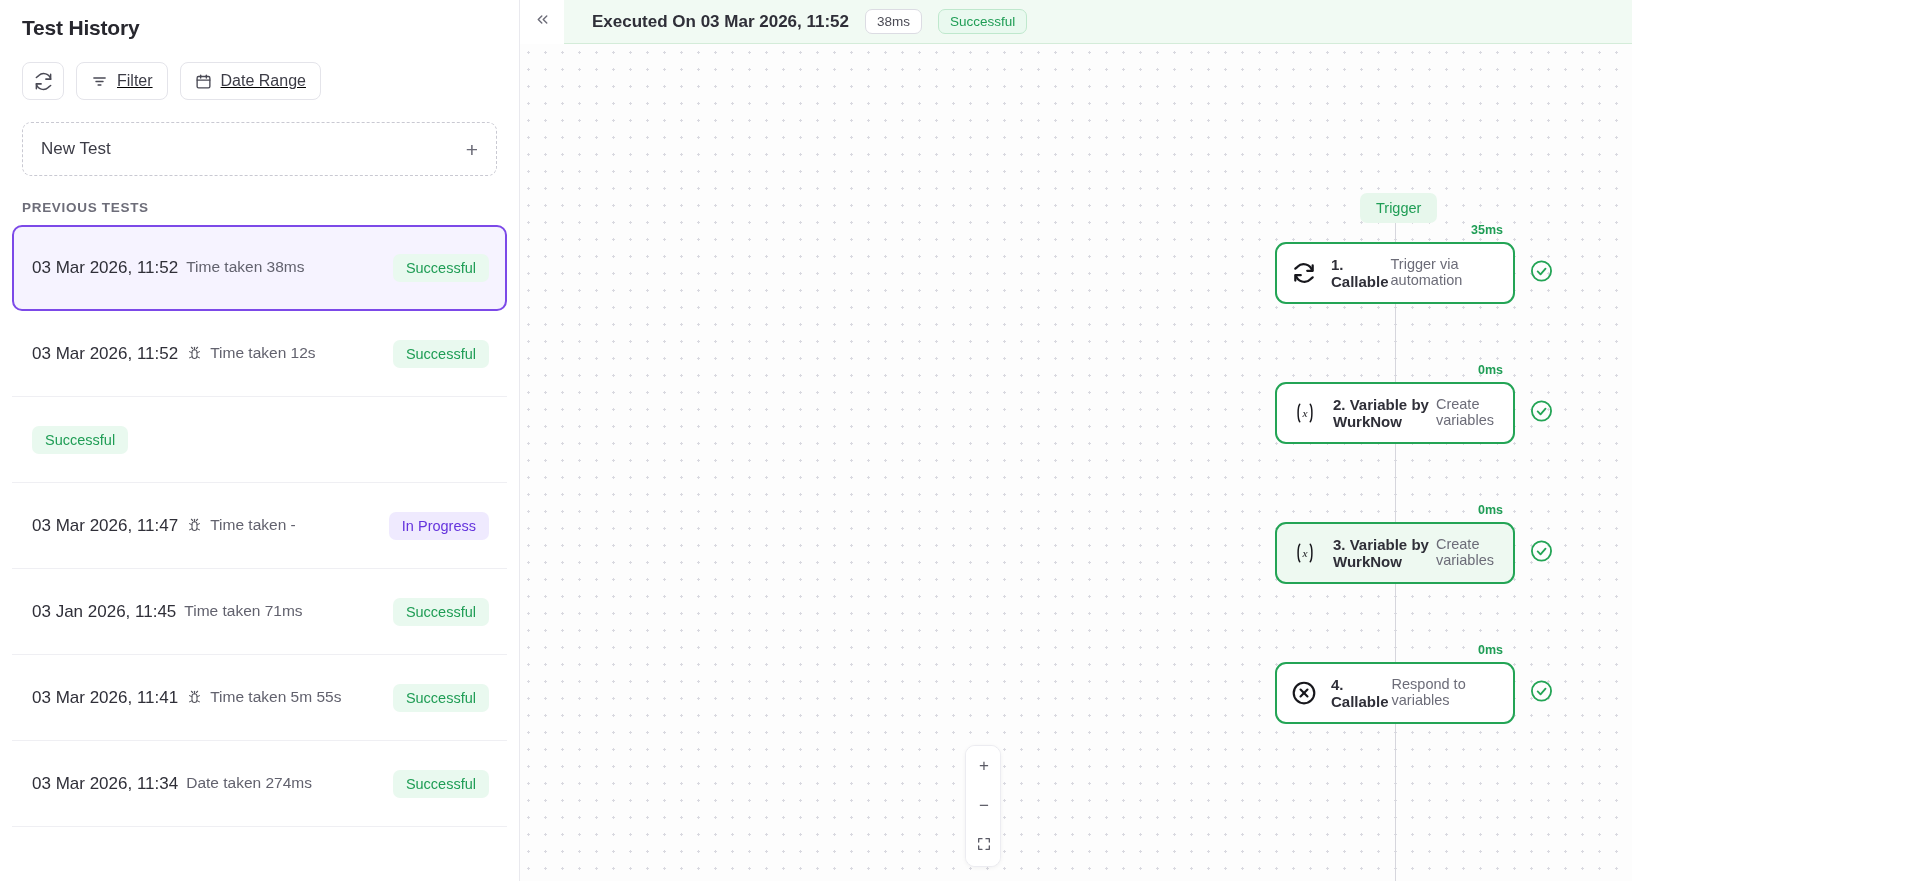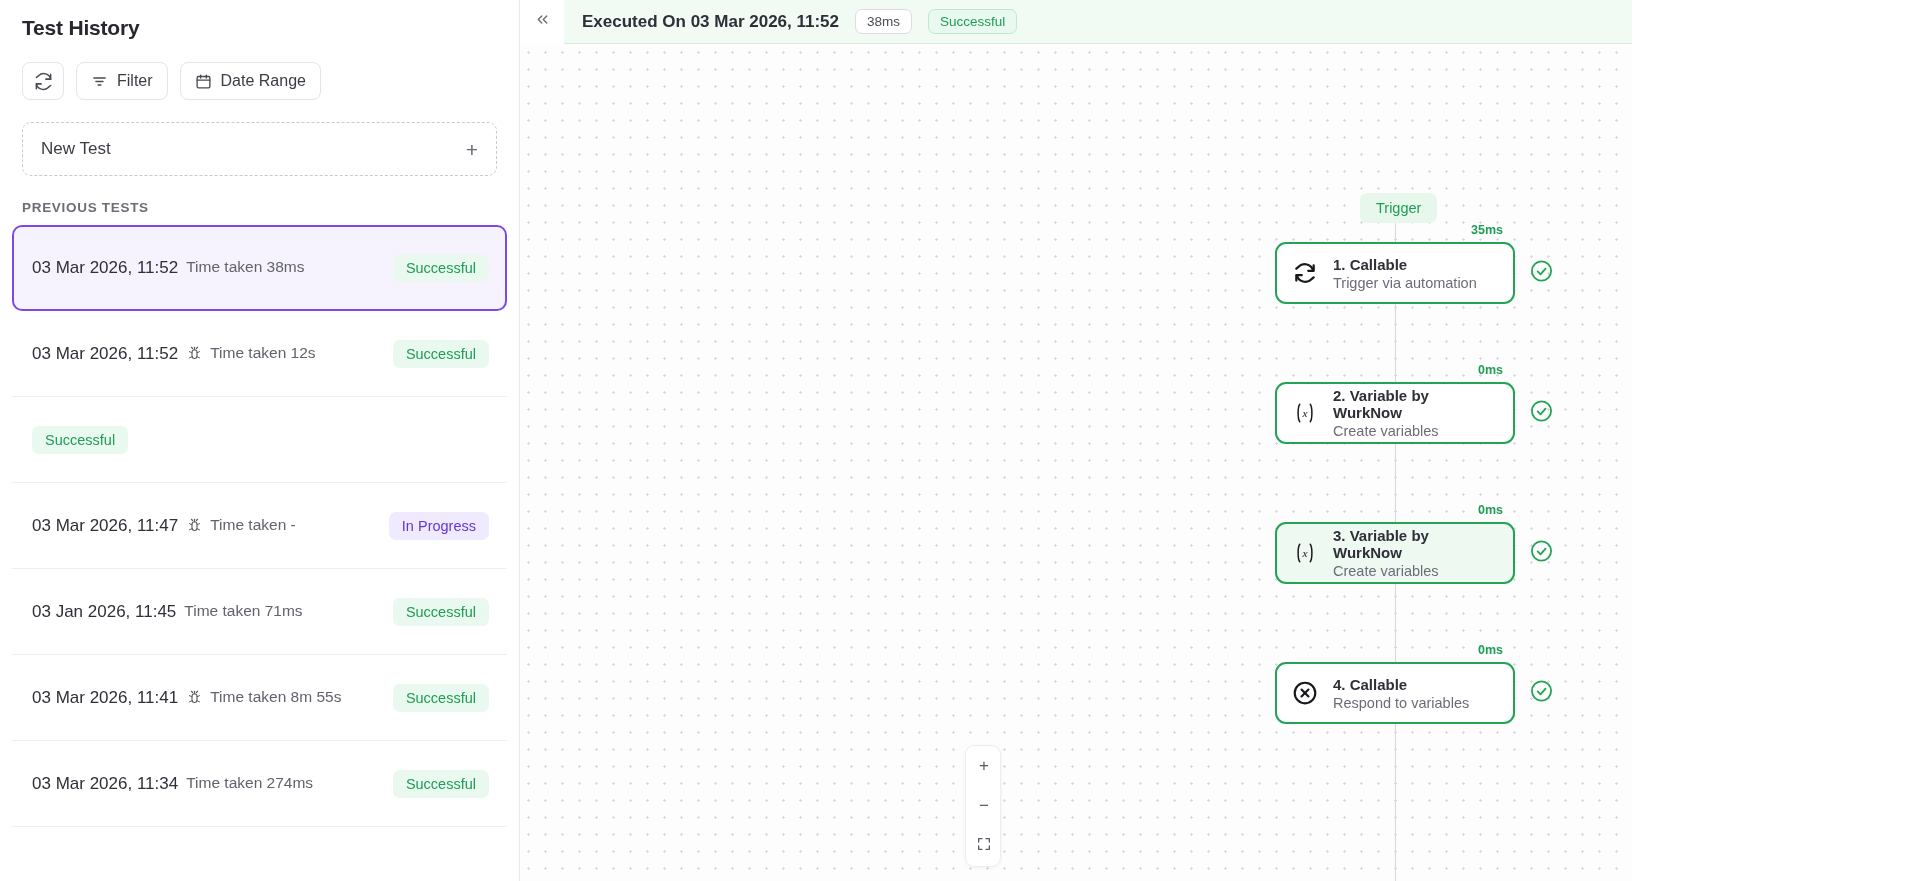--- a/index.html
+++ b/index.html
@@ -24,20 +24,21 @@
   .sb-head {
     padding: 16px 22px 0 22px;
   }
   .sb-title {
     font-size: 21px; font-weight: bold; color: #27272e;
     letter-spacing: -0.2px;
   }
   .sb-toolbar {
     display: flex; align-items: flex-end; gap: 12px;
     padding: 22px 22px 0 22px;
+    text-decoration: underline;
   }
   .tool-btn {
     height: 38px;
     border: 1px solid #e4e4ea;
     border-radius: 8px;
     background: #fff;
     display: inline-flex; align-items: center; gap: 9px;
     padding: 0 14px;
     font-size: 16px; color: #3c3c46;
     cursor: pointer;
@@ -154,21 +155,21 @@
   .node {
     width: 240px; height: 62px;
     border: 2px solid #23a455;
     border-radius: 11px;
     background: #ffffff;
     display: flex; align-items: center; gap: 14px;
     padding: 0 14px;
   }
   .node.filled { background: #eef9f1; }
   .node-icon { width: 28px; display: flex; justify-content: center; color: #17171c; }
-  .node-text { display: flex; flex-direction: column; gap: 2px; }
+  .node-text { display: flex; gap: 2px; }
   .node-title { font-size: 15px; font-weight: bold; color: #2f2f38; }
   .node-sub { font-size: 14.5px; color: #6c6c78; }
   .node-status {
     position: absolute; right: -38px; top: 50%; transform: translateY(-50%);
     color: #23a455;
   }
 
   .zoom-ctrl {
     position: absolute; left: 445px; bottom: 14px;
     width: 36px;
@@ -314,47 +315,47 @@
                   <line x1="12" y1="6" x2="12" y2="2"></line>
                   <line x1="9" y1="4" x2="7" y2="2"></line>
                   <line x1="15" y1="4" x2="17" y2="2"></line>
                   <line x1="8" y1="11" x2="4" y2="9"></line>
                   <line x1="16" y1="11" x2="20" y2="9"></line>
                   <line x1="8" y1="17" x2="4" y2="19"></line>
                   <line x1="16" y1="17" x2="20" y2="19"></line>
                 </svg>
               </span>
             </div>
-            <div class="test-sub">Time taken 8m 55s</div>
+            <div class="test-sub">Time taken 5m 55s</div>
           </div>
           <span class="badge success">Successful</span>
         </div>
         <div class="test-item">
           <div class="test-left">
             <div class="test-date">
               <span>03 Mar 2026, 11:34</span>
             </div>
-            <div class="test-sub">Time taken 274ms</div>
+            <div class="test-sub">Date taken 274ms</div>
           </div>
           <span class="badge success">Successful</span>
         </div>
       </div>
   </aside>
 
   <section class="main">
     <div style="display:flex;align-items:stretch;height:44px;">
       <button class="collapse-btn">
         <span>
           <svg width="17" height="17" viewBox="0 0 24 24" fill="none" stroke="#6d6d79" stroke-width="2" stroke-linecap="round" stroke-linejoin="round">
             <polyline points="11 17 6 12 11 7"></polyline>
             <polyline points="18 17 13 12 18 7"></polyline>
           </svg>
         </span>
       </button>
-      <div class="main-header" style="flex:1;padding-left:18px;">
+      <div class="main-header" style="flex:1;padding-left:28px;">
         <span class="hdr-title">Executed On 03 Mar 2026, 11:52</span>
         <span class="chip">38ms</span>
         <span class="chip ok">Successful</span>
       </div>
     </div>
 
     <div class="canvas">
       <div class="flow" id="flow">
         <div class="edge" style="top:178px;height:660px;"></div>
         <div class="trigger-pill">Trigger</div>

